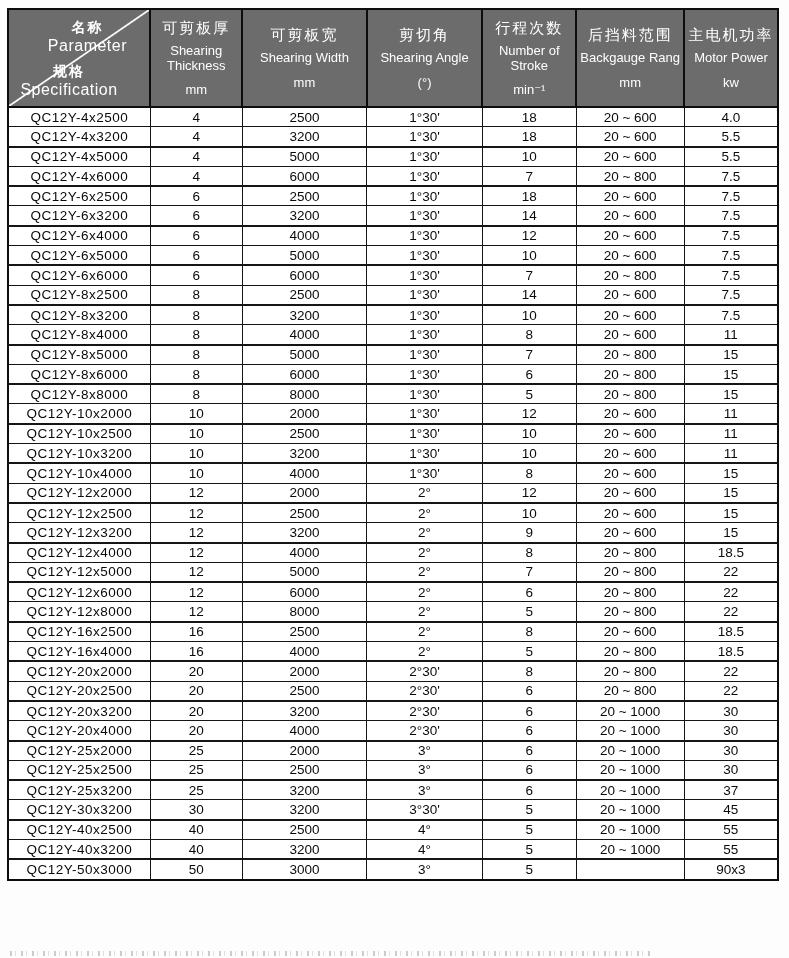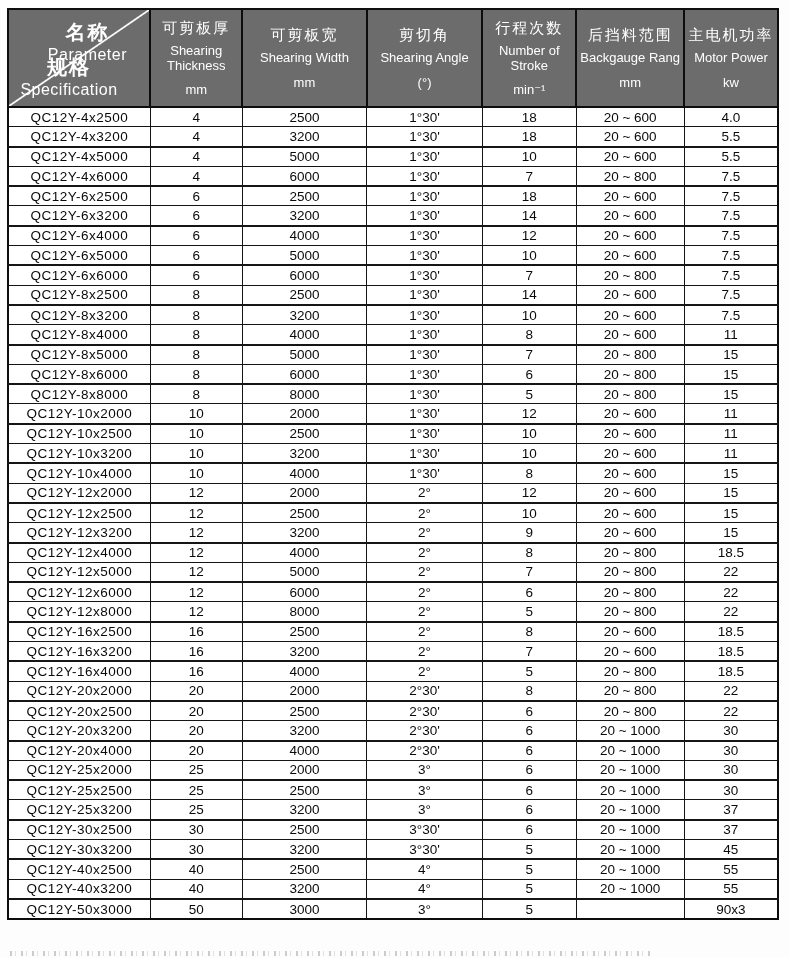--- a/index.html
+++ b/index.html
@@ -75,21 +75,21 @@
     text-align: center;
   }
   .diag-bottom {
     position: absolute;
     bottom: 7px;
     left: 2px;
     width: 116px;
     text-align: center;
   }
   .diag-cn {
-    font-size: 20px;
+    font-size: 14px;
     font-weight: bold;
     letter-spacing: 2px;
   }
   .diag-en {
     font-size: 16px;
     letter-spacing: 0.5px;
   }
   
   .spec-table tbody td {
     height: 18.3px;
@@ -420,29 +420,20 @@
         <tr>
       <td class="model">QC12Y-16x2500</td>
       <td>16</td>
       <td>2500</td>
       <td>2°</td>
       <td>8</td>
       <td>20 ~ 600</td>
       <td>18.5</td>
     </tr>
         <tr>
-      <td class="model">QC12Y-16x3200</td>
-      <td>16</td>
-      <td>3200</td>
-      <td>2°</td>
-      <td>7</td>
-      <td>20 ~ 600</td>
-      <td>18.5</td>
-    </tr>
-        <tr>
       <td class="model">QC12Y-16x4000</td>
       <td>16</td>
       <td>4000</td>
       <td>2°</td>
       <td>5</td>
       <td>20 ~ 800</td>
       <td>18.5</td>
     </tr>
         <tr>
       <td class="model">QC12Y-20x2000</td>
@@ -496,29 +487,20 @@
       <td>3°</td>
       <td>6</td>
       <td>20 ~ 1000</td>
       <td>30</td>
     </tr>
         <tr>
       <td class="model">QC12Y-25x3200</td>
       <td>25</td>
       <td>3200</td>
       <td>3°</td>
-      <td>6</td>
-      <td>20 ~ 1000</td>
-      <td>37</td>
-    </tr>
-        <tr>
-      <td class="model">QC12Y-30x2500</td>
-      <td>30</td>
-      <td>2500</td>
-      <td>3°30'</td>
       <td>6</td>
       <td>20 ~ 1000</td>
       <td>37</td>
     </tr>
         <tr>
       <td class="model">QC12Y-30x3200</td>
       <td>30</td>
       <td>3200</td>
       <td>3°30'</td>
       <td>5</td>

